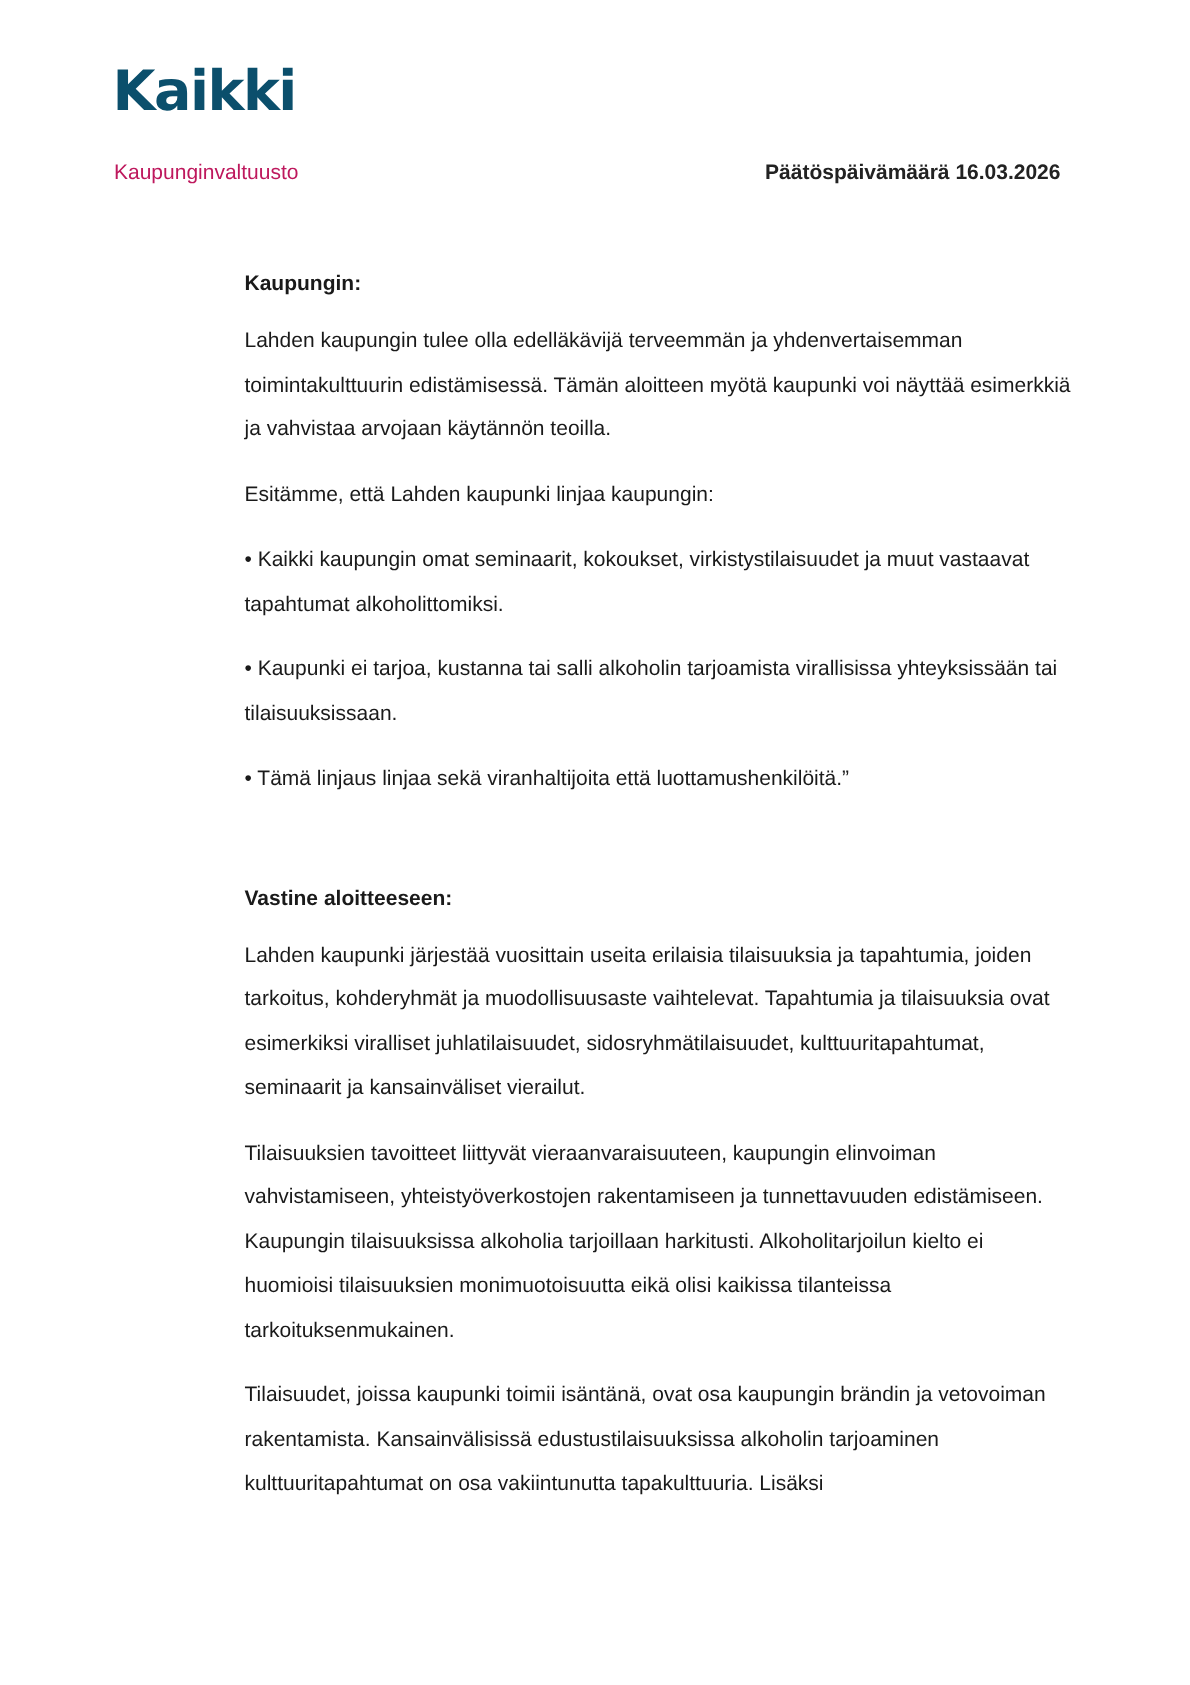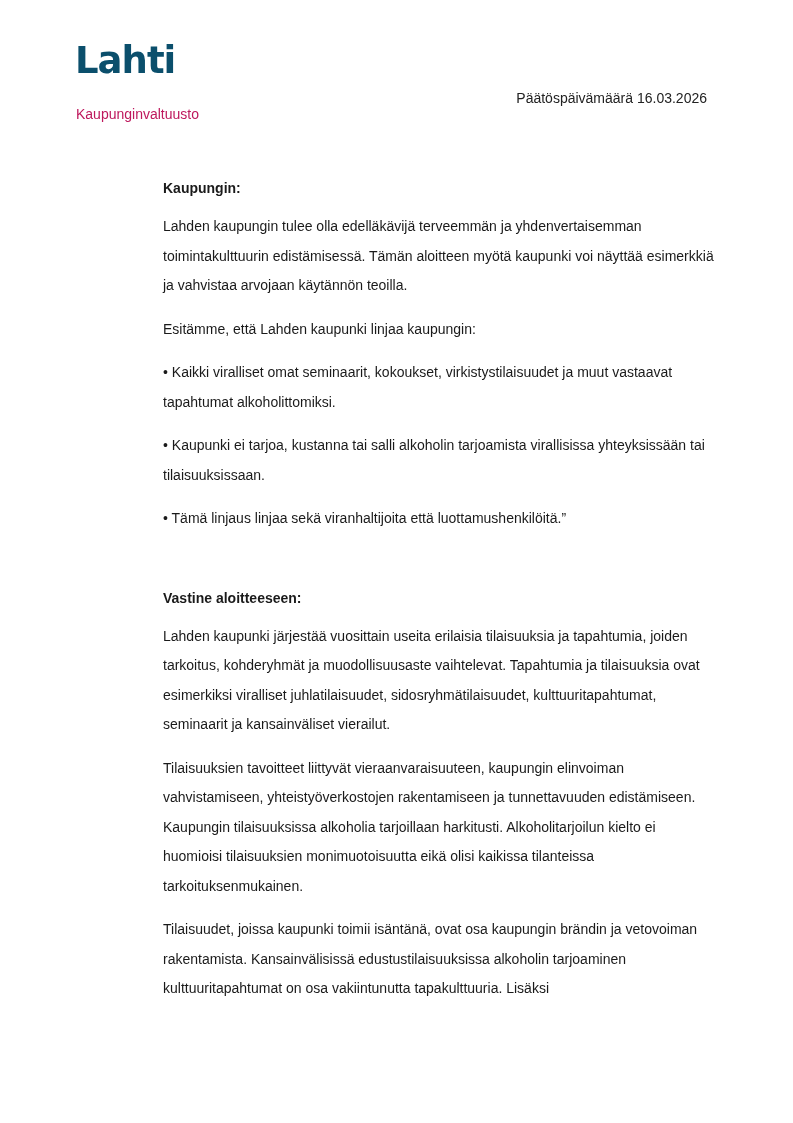--- a/index.html
+++ b/index.html
@@ -29,23 +29,24 @@
     .header-left {
       position: absolute;
       left: 76px;
       top: 106px;
       font-size: 14px;
       color: #be185d;
     }
     .header-right {
       position: absolute;
       right: 86px;
-      top: 90px;
+      top: 106px;
       font-size: 14px;
       color: #222;
+      font-weight: bold;
     }
     .content {
       position: absolute;
       left: 163px;
       top: 178px;
       width: 570px;
       font-size: 14px;
       line-height: 29.5px;
       color: #1a1a1a;
     }
@@ -58,31 +59,31 @@
     .content p {
       margin: 0 16px 14px 0;
     }
     .section-gap {
       height: 40px;
     }
   </style>
 </head>
 <body>
 
-<div class="logo">Lahti</div>
+<div class="logo">Kaikki</div>
 
 <div class="header-left">Kaupunginvaltuusto</div>
 <div class="header-right">Päätöspäivämäärä 16.03.2026</div>
 
 <div class="content">
   <section>
     <h2>Kaupungin:</h2>
     <p>Lahden kaupungin tulee olla edelläkävijä terveemmän ja yhdenvertaisemman toimintakulttuurin edistämisessä. Tämän aloitteen myötä kaupunki voi näyttää esimerkkiä ja vahvistaa arvojaan käytännön teoilla.</p>
     <p>Esitämme, että Lahden kaupunki linjaa kaupungin:</p>
-    <p>• Kaikki viralliset omat seminaarit, kokoukset, virkistystilaisuudet ja muut vastaavat tapahtumat alkoholittomiksi.</p>
+    <p>• Kaikki kaupungin omat seminaarit, kokoukset, virkistystilaisuudet ja muut vastaavat tapahtumat alkoholittomiksi.</p>
     <p>• Kaupunki ei tarjoa, kustanna tai salli alkoholin tarjoamista virallisissa yhteyksissään tai tilaisuuksissaan.</p>
     <p>• Tämä linjaus linjaa sekä viranhaltijoita että luottamushenkilöitä.”</p>
   </section>
 
   <div class="section-gap"></div>
 
   <section>
     <h2>Vastine aloitteeseen:</h2>
     <p>Lahden kaupunki järjestää vuosittain useita erilaisia tilaisuuksia ja tapahtumia, joiden tarkoitus, kohderyhmät ja muodollisuusaste vaihtelevat. Tapahtumia ja tilaisuuksia ovat esimerkiksi viralliset juhlatilaisuudet, sidosryhmätilaisuudet, kulttuuritapahtumat, seminaarit ja kansainväliset vierailut.</p>
     <p>Tilaisuuksien tavoitteet liittyvät vieraanvaraisuuteen, kaupungin elinvoiman vahvistamiseen, yhteistyöverkostojen rakentamiseen ja tunnettavuuden edistämiseen. Kaupungin tilaisuuksissa alkoholia tarjoillaan harkitusti. Alkoholitarjoilun kielto ei huomioisi tilaisuuksien monimuotoisuutta eikä olisi kaikissa tilanteissa tarkoituksenmukainen.</p>

